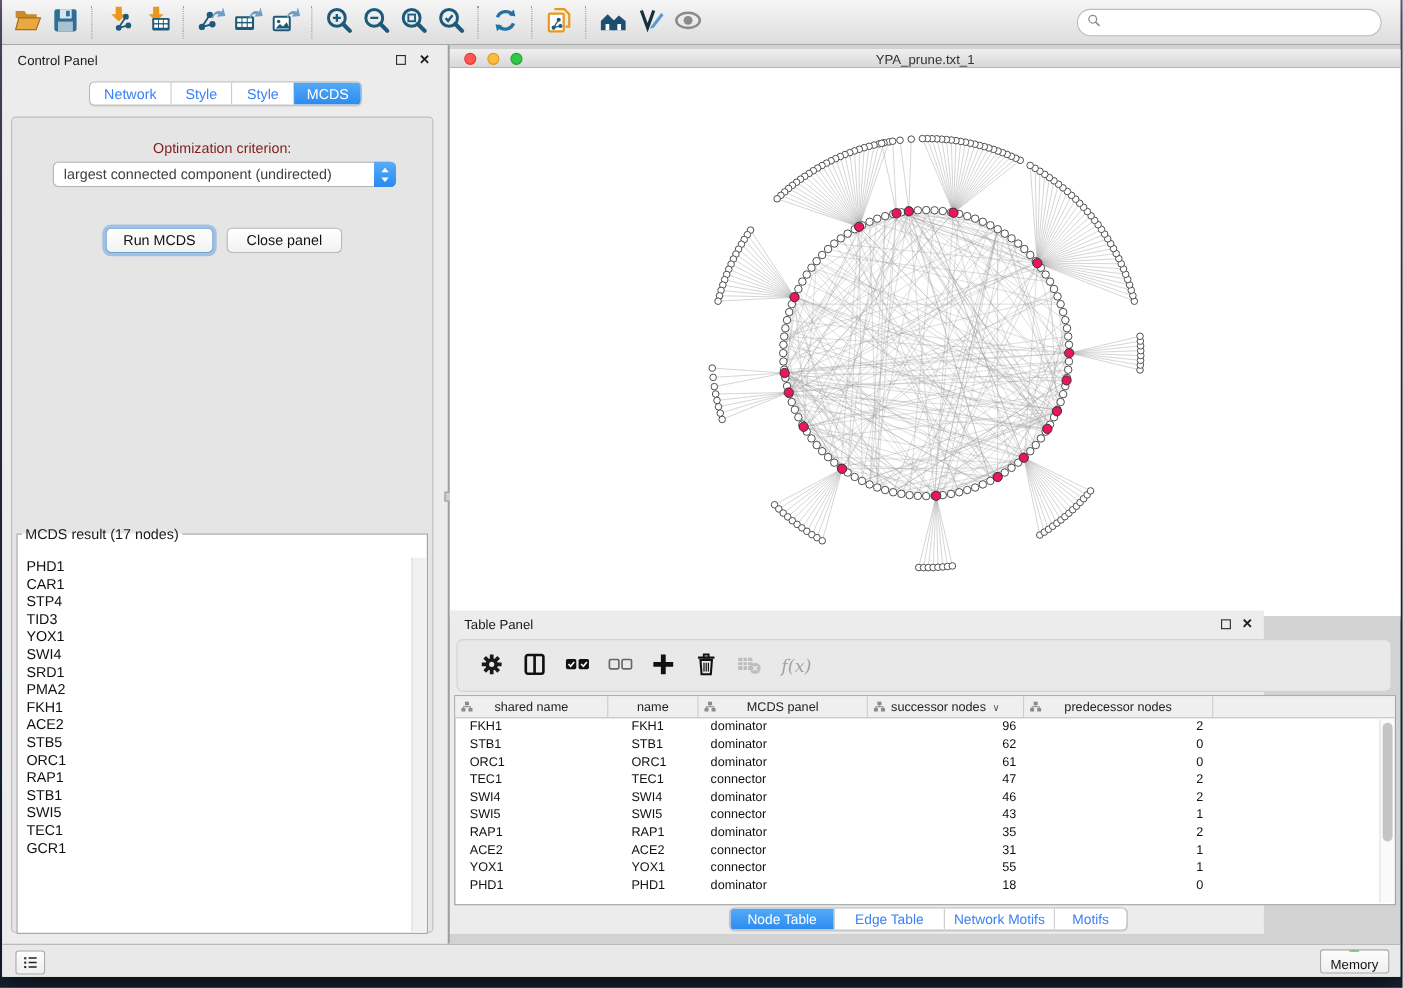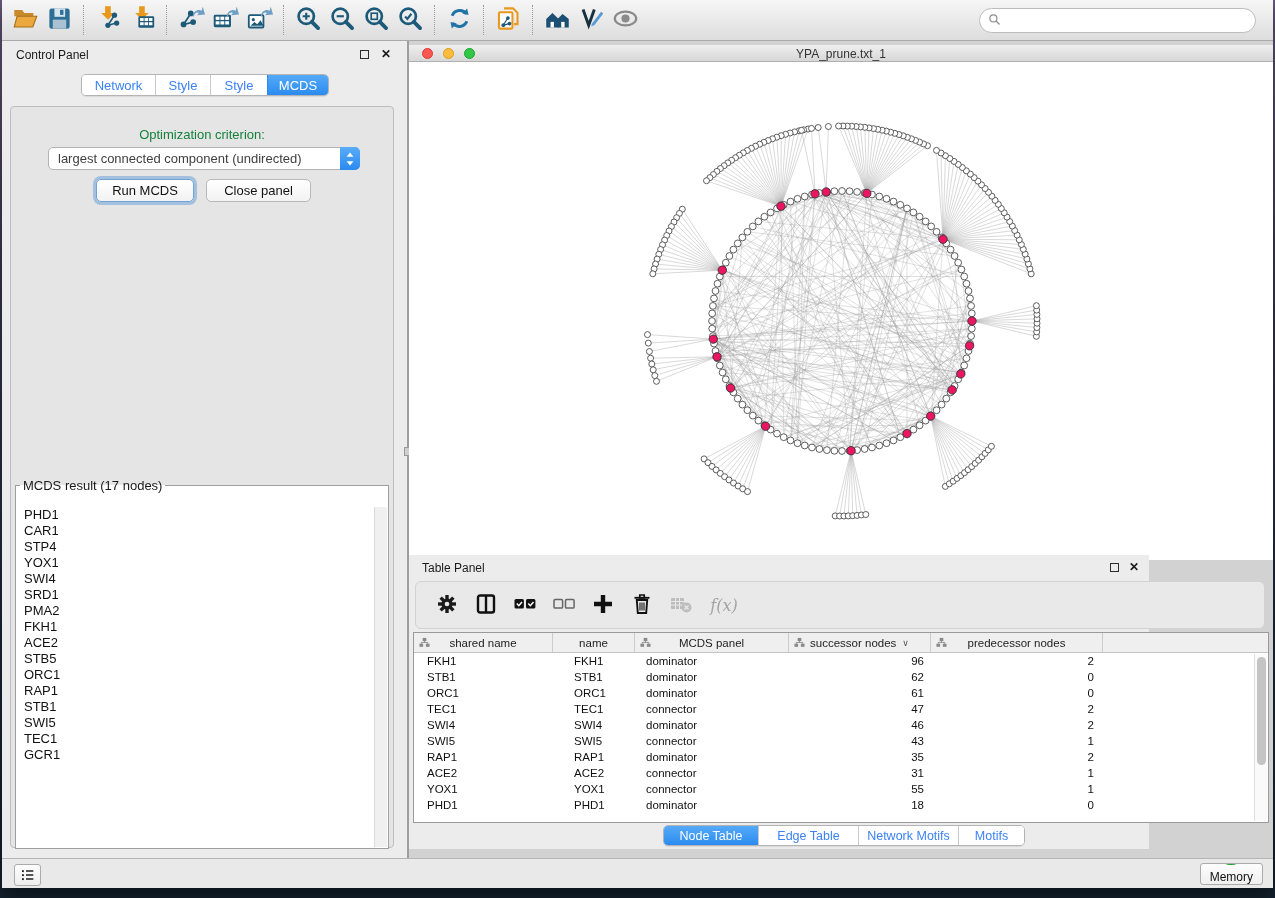--- a/index.html
+++ b/index.html
@@ -35,32 +35,32 @@
   .float-box { position:absolute; width:9px; height:9px; border:1.5px solid #2c2c2c; top:4px; }
   .close-x { position:absolute; font-size:12px; font-weight:bold; color:#1a1a1a; top:1px; }
   .seg-tabs { position:absolute; display:flex; border:1px solid #b4b4b4; border-radius:5px; overflow:hidden; background:#fff; height:22px; box-shadow:0 1px 1px rgba(0,0,0,.08); }
   .seg-tab { font-size:13px; color:#3b82f6; display:flex; align-items:center; justify-content:center; border-left:1px solid #c9c9c9; background:#fff; cursor:default; }
   .seg-tab:first-child { border-left:none; }
   .seg-tab.active { background:linear-gradient(180deg,#55aaf7,#2b8bf0); color:#fff; border-left-color:#2b8bf0; }
   .tab-pane {
     position:absolute; left:8px; top:65px; width:384px; height:742px;
     background:#e5e5e5; border:1px solid #bdbdbd; border-radius:4px;
   }
-  .opt-label { position:absolute; width:100%; text-align:center; top:20px; font-size:13px; color:#15803d; }
+  .opt-label { position:absolute; width:100%; text-align:center; top:20px; font-size:13px; color:#7f1d1d; }
   .dropdown {
     position:absolute; left:37px; top:40px; width:312px; height:23px;
     background:#fff; border:1px solid #b3b3b3; border-radius:5px;
     display:flex; align-items:center; font-size:13px; color:#404040;
   }
   .dropdown .dd-text { padding-left:9px; flex:1; white-space:nowrap; overflow:hidden; }
   .dd-stepper { width:20px; height:23px; margin:-1px; border-radius:0 5px 5px 0; background:linear-gradient(180deg,#59acf8,#2a8af0); display:flex; align-items:center; justify-content:center; }
   .btn {
     position:absolute; height:23px; background:linear-gradient(180deg,#ffffff,#f2f2f2);
     border:1px solid #b9b9b9; border-radius:5px; font-size:13px; color:#111;
-    font-family:"Liberation Sans",sans-serif; text-align:center;
+    font-family:"Liberation Sans",sans-serif; text-align:center;margin-top:28px;
   }
   .btn.focused { border-color:#6ea3d8; box-shadow:0 0 0 3px rgba(110,163,216,.55); }
   fieldset.result-group {
     position:absolute; left:4px; top:371px; width:374px; height:371px;
     border:1px solid #9f9f9f; background:#ffffff; padding:0;
   }
   fieldset.result-group legend { font-size:13px; color:#1a1a1a; margin-left:4px; padding:0 3px; }
   .result-list { position:absolute; left:1px; top:14px; right:14px; bottom:1px; background:#fff; overflow:hidden; }
   .result-item { font-size:13px; color:#111; line-height:16px; padding-left:7px; }
   .result-scroll { position:absolute; top:14px; right:1px; bottom:1px; width:13px; background:#f0f0f0; border-left:1px solid #dcdcdc; }
@@ -313,20 +313,21 @@
       </div>
       <button class="btn focused" style="left:85px; top:72px; width:98px;">Run MCDS</button>
       <button class="btn" style="left:195px; top:72px; width:105px;">Close panel</button>
 
       <fieldset class="result-group">
         <legend>MCDS result (17 nodes)</legend>
         <div class="result-list" id="result-list">
             <div class="result-item">PHD1</div>
             <div class="result-item">CAR1</div>
             <div class="result-item">STP4</div>
+            <div class="result-item">TID3</div>
             <div class="result-item">YOX1</div>
             <div class="result-item">SWI4</div>
             <div class="result-item">SRD1</div>
             <div class="result-item">PMA2</div>
             <div class="result-item">FKH1</div>
             <div class="result-item">ACE2</div>
             <div class="result-item">STB5</div>
             <div class="result-item">ORC1</div>
             <div class="result-item">RAP1</div>
             <div class="result-item">STB1</div>

